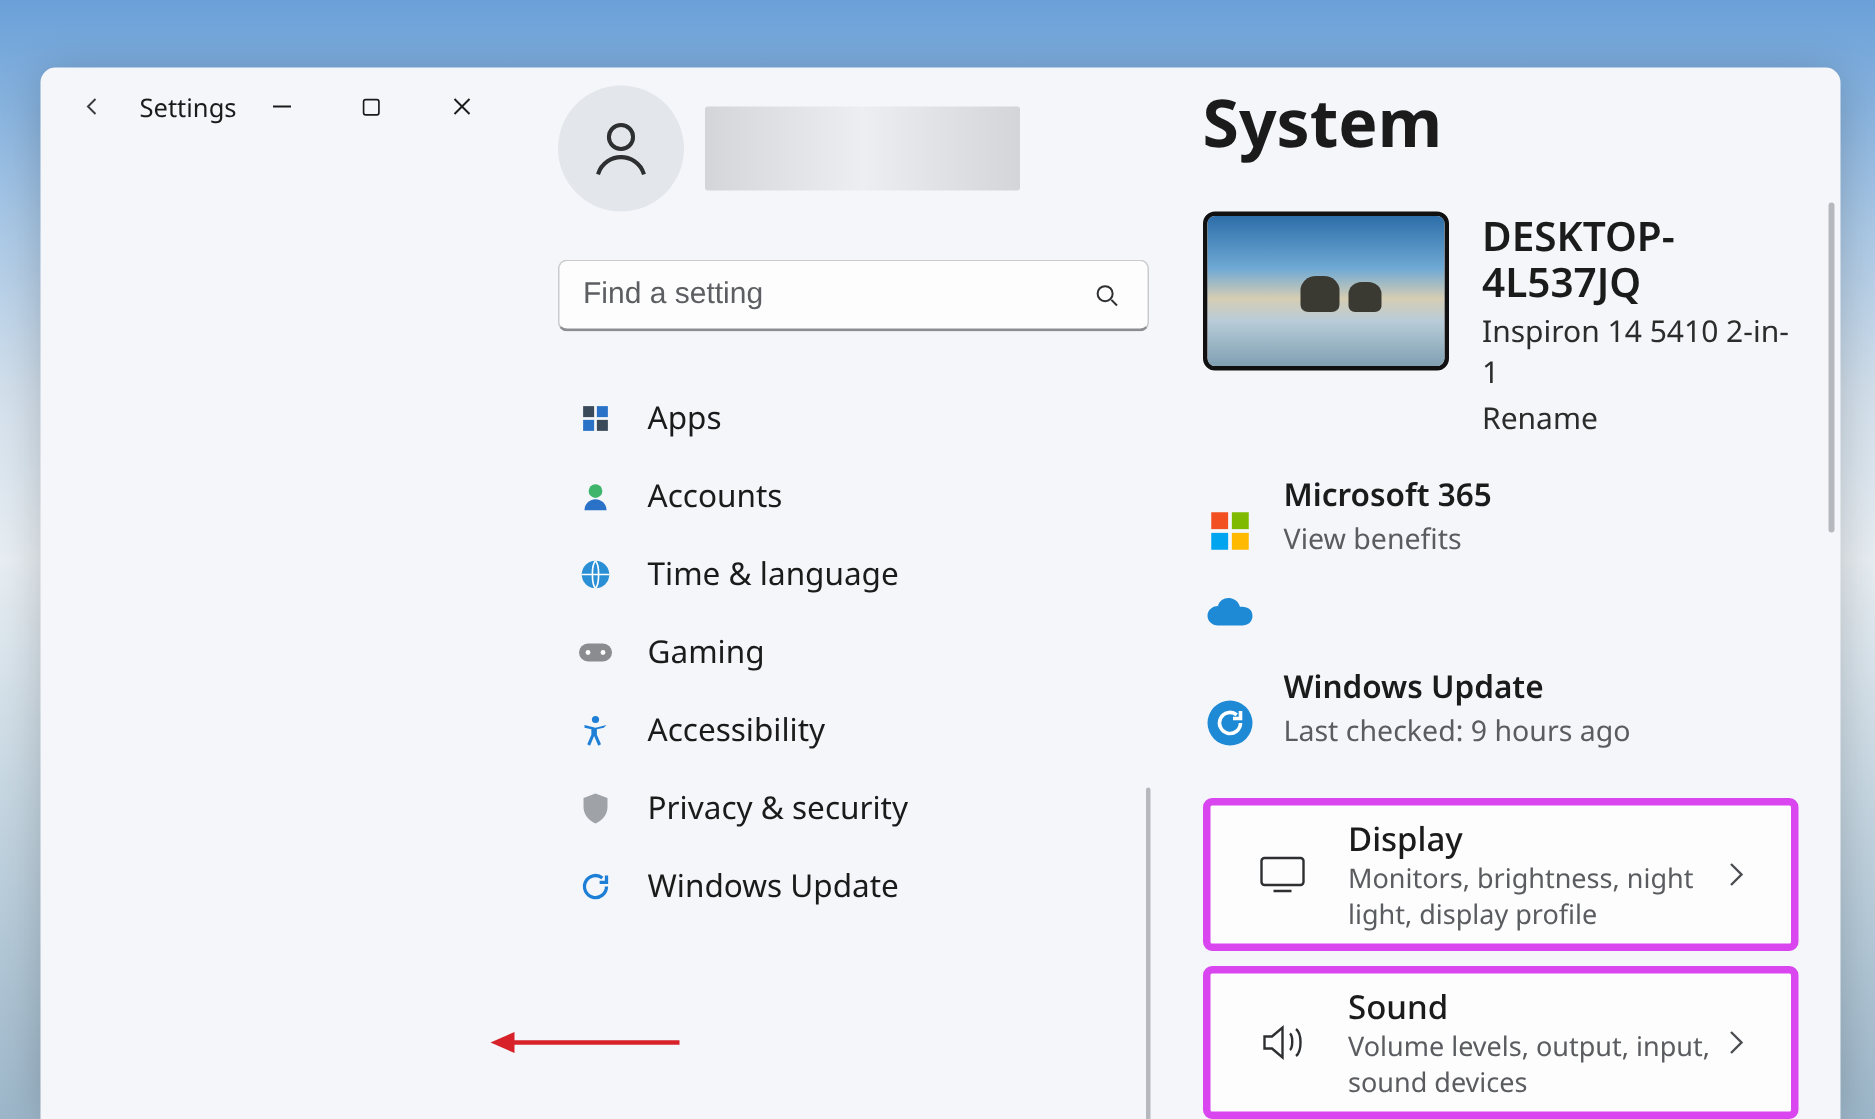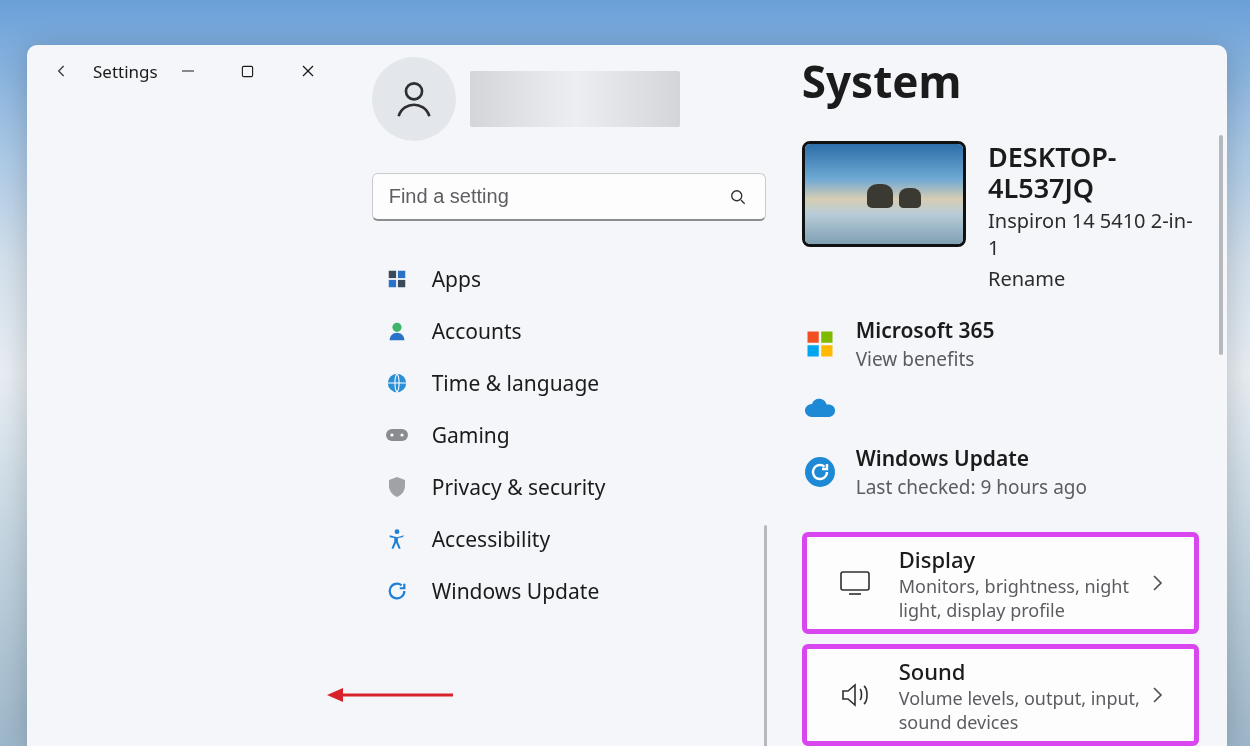--- a/index.html
+++ b/index.html
@@ -45,21 +45,21 @@
   .page-title{font-size:44px;font-weight:700;color:#1b1b1b;margin:0 0 30px;}
   .device-row{display:flex;align-items:flex-start;margin-bottom:24px;}
   .thumb{width:176px;height:100px;border:3px solid #111;border-radius:8px;overflow:hidden;}
   .thumb-inner{width:100%;height:100%;background:linear-gradient(to bottom,#2d6ea9 0%,#6fa9d4 35%,#d6cdb3 55%,#b8ccd8 70%,#7fa0b2 100%);position:relative;}
   .rock{position:absolute;bottom:36px;width:26px;height:24px;background:#3a3a33;border-radius:40% 40% 20% 20%;}
   .device-info{margin-left:22px;}
   .device-name{font-size:27px;font-weight:600;color:#1b1b1b;line-height:1.15;}
   .device-model{font-size:20px;color:#2c2c2c;margin-top:4px;}
   .rename{font-size:20px;color:#2c2c2c;margin-top:4px;cursor:pointer;}
   .cloud-row{display:flex;flex-wrap:wrap;margin-top:8px;}
-  .cloud-item{display:flex;align-items:center;margin-right:60px;margin-bottom:18px;min-width:220px;}
+  .cloud-item{display:flex;align-items:flex-end;margin-right:60px;margin-bottom:18px;min-width:220px;}
   .cloud-icon{width:36px;height:36px;flex:0 0 36px;display:flex;align-items:center;justify-content:center;}
   .cloud-text{margin-left:18px;}
   .cloud-title{font-size:21px;font-weight:600;color:#1b1b1b;}
   .cloud-sub{font-size:19px;color:#5a5c5f;margin-top:2px;}
   .cards{margin-top:14px;}
   .card{background:#fdfdfe;border:5px solid #d946ef;border-radius:6px;height:92px;display:flex;align-items:center;padding:0 30px;margin-bottom:10px;cursor:pointer;}
   .card-icon{width:36px;height:36px;flex:0 0 36px;display:flex;align-items:center;justify-content:center;}
   .card-text{margin-left:26px;flex:1;}
   .card-title{font-size:22px;font-weight:500;color:#1b1b1b;}
   .card-sub{font-size:18px;color:#5a5c5f;}
@@ -164,35 +164,35 @@
                 <rect x="1" y="2" width="22" height="12" rx="6" fill="#8a8c90"></rect>
                 <circle cx="7" cy="8" r="1.6" fill="#fff"></circle>
                 <circle cx="17" cy="8" r="1.6" fill="#fff"></circle>
               </svg>
           </span>
           <span class="nav-label">Gaming</span>
         </div>
 
         <div class="nav-item">
           <span class="nav-icon">
-            <svg width="20" height="22" viewBox="0 0 20 22">
-                <path d="M10 1l8 3v6c0 5-3.5 9-8 11C5.5 19 2 15 2 10V4z" fill="#9fa3a8"></path>
-              </svg>
-          </span>
-          <span class="nav-label">Privacy &amp; security</span>
-        </div>
-
-        <div class="nav-item">
-          <span class="nav-icon">
             <svg width="22" height="22" viewBox="0 0 24 24" fill="#1e7fd6">
                 <circle cx="12" cy="4" r="2.6"></circle>
                 <path d="M4 8l8 2 8-2-2 2-5 1v4l3 7-2 1-3-7-3 7-2-1 3-7v-4l-5-1z"></path>
               </svg>
           </span>
           <span class="nav-label">Accessibility</span>
+        </div>
+
+        <div class="nav-item">
+          <span class="nav-icon">
+            <svg width="20" height="22" viewBox="0 0 20 22">
+                <path d="M10 1l8 3v6c0 5-3.5 9-8 11C5.5 19 2 15 2 10V4z" fill="#9fa3a8"></path>
+              </svg>
+          </span>
+          <span class="nav-label">Privacy &amp; security</span>
         </div>
 
         <div class="nav-item">
           <span class="nav-icon">
             <svg width="22" height="22" viewBox="0 0 24 24" fill="none" stroke="#1e7fd6" stroke-width="2.4">
                 <path d="M20 12a8 8 0 1 1-3-6.2"></path>
                 <path d="M20 4v5h-5"></path>
               </svg>
           </span>
           <span class="nav-label">Windows Update</span>

